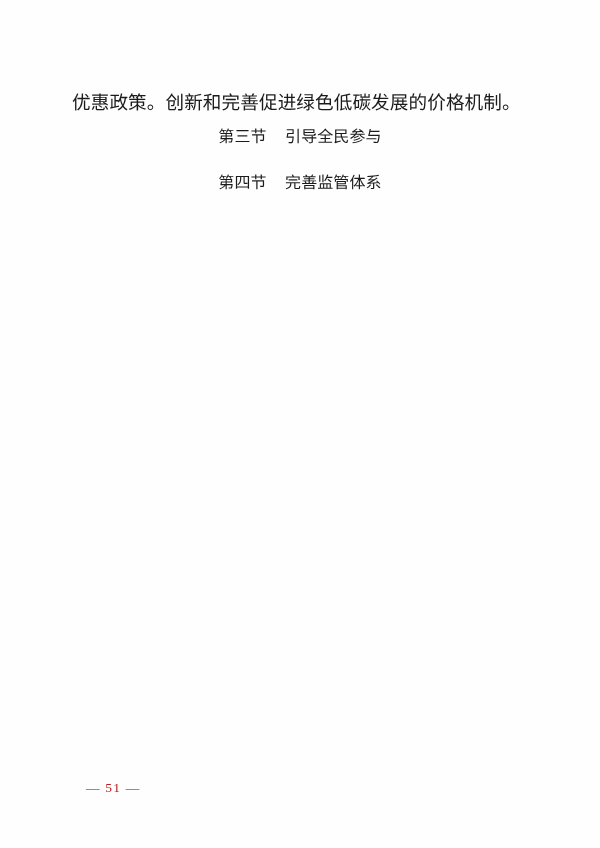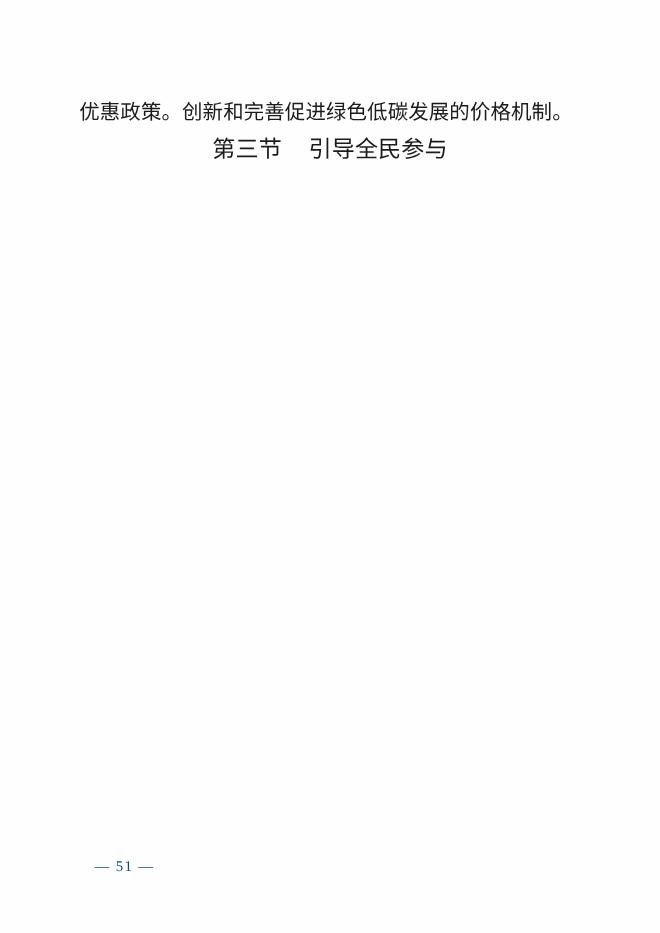--- a/index.html
+++ b/index.html
@@ -43,21 +43,21 @@
     letter-spacing: 0.1px;
     font-weight: 400;
   }
 
   .para.indent {
     text-indent: 2em;
   }
 
   .heading {
     margin: 0;
-    font-size: 21px;
+    font-size: 16px;
     line-height: 29.4px;
     color: #1b1b1b;
     text-align: center;
     font-weight: 400;
     letter-spacing: 0.1px;
   }
 
   .heading .gap {
     display: inline-block;
     width: 1.15em;
@@ -78,37 +78,38 @@
     width: 600px;
     height: 24px;
   }
   .page-number {
     position: absolute;
     left: 86px;
     top: 0;
     font-family: "Liberation Serif", "DejaVu Serif", serif;
     font-size: 13.5px;
     line-height: 20px;
-    color: #0c4a6e;
+    color: #b91c1c;
     letter-spacing: 1.2px;
     white-space: nowrap;
   }
 </style>
 </head>
 <body>
 
 <div class="page">
 
   <div class="page-body">
 
     <p class="para block-continued">优惠政策。创新和完善促进绿色低碳发展的价格机制。</p>
 
     <h2 class="heading block-heading-3"><span>第三节</span><span class="gap"></span><span>引导全民参与</span></h2>
 
 
+    <h2 class="heading block-heading-4"><span>第四节</span><span class="gap"></span><span>完善监管体系</span></h2>
 
 
   </div>
 
   <div class="page-footer">
     <span class="page-number">— 51 —</span>
   </div>
 
 </div>
 

